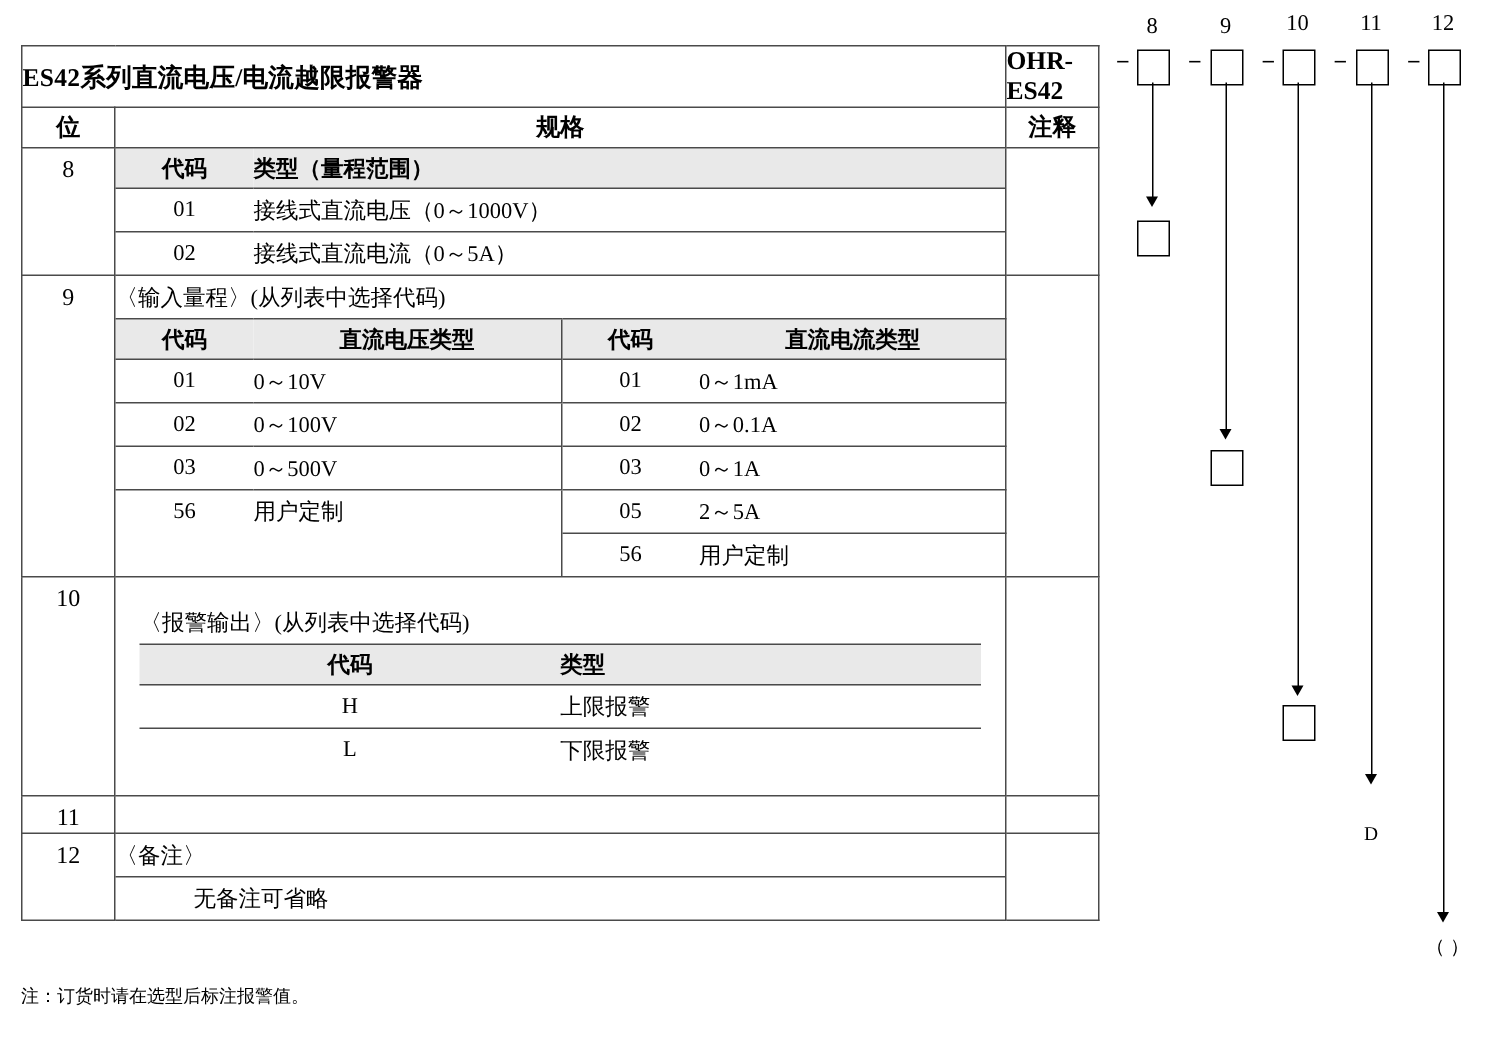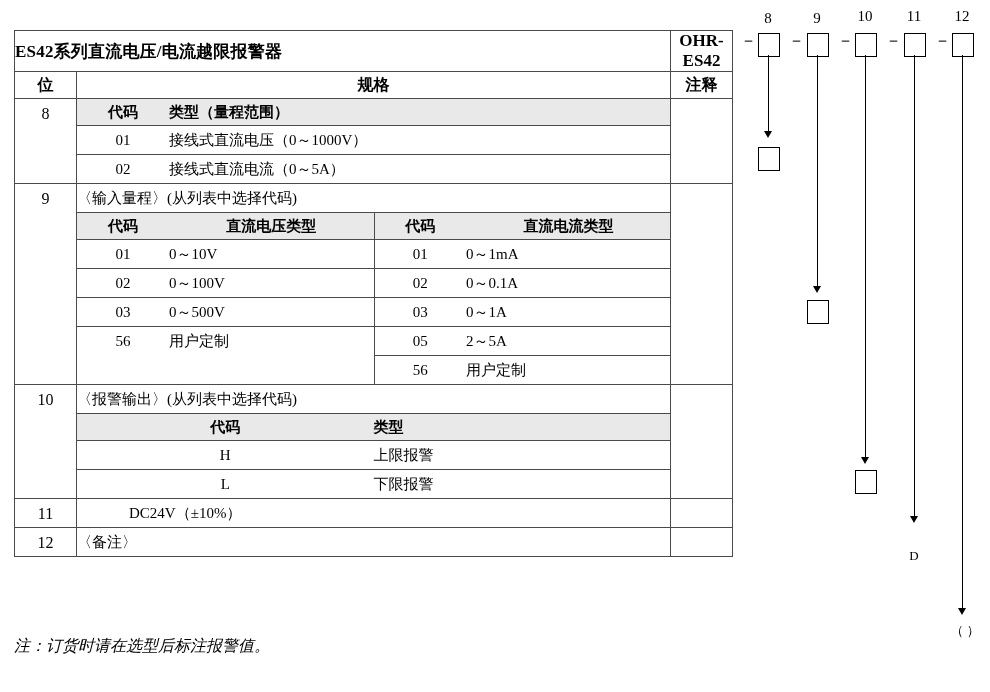--- a/index.html
+++ b/index.html
@@ -98,21 +98,21 @@
     font-weight: bold;
     font-size: 17px;
   }
   .title-cell {
     padding-left: 8px;
     font-weight: bold;
     font-size: 17px;
     letter-spacing: 0.2px;
   }
   .model-cell {
-    text-align: center;
+    text-align: left;
     padding-right: 8px;
     font-weight: bold;
     font-size: 17px;
     font-family: "Liberation Serif", serif;
     margin-top: 40px;
   }
   .sub-hdr td {
     height: 26px;
     font-weight: bold;
     text-align: center;
@@ -163,23 +163,22 @@
   }
   .note-hdr {
     text-align: center;
     font-weight: bold;
     font-size: 17px;
   }
 
   .footer-note {
     position: absolute;
     left: 14px;
-    top: 636px;
-    font-size: 16px;
-    font-style: italic;
+    top: 656px;
+    font-size: 12px;
   }
 </style>
 </head>
 <body>
 
 <div id="page">
 
   <div class="code-area">
 
     <div class="code-num" style="left:22px; top:10px;">8</div>
@@ -317,21 +316,21 @@
                 <td class="c-type">用户定制</td>
               </tr>
             </tbody>
           </table>
         </td>
         <td class="note-col"></td>
       </tr>
 
       <tr>
         <td class="pos-cell" style="vertical-align:top; padding-top:6px;">10</td>
-        <td style="padding:0;">
+        <td style="padding:16px;">
           <table class="inner-table">
             <tbody>
               <tr>
                 <td colspan="2" class="spec-title">〈报警输出〉(从列表中选择代码)</td>
               </tr>
               <tr class="sub-band">
                 <td class="c-code">代码</td>
                 <td class="c-type">类型</td>
               </tr>
               <tr>
@@ -346,37 +345,37 @@
           </table>
         </td>
         <td class="note-col"></td>
       </tr>
 
       <tr>
         <td class="pos-cell" style="vertical-align:top; padding-top:6px;">11</td>
         <td style="padding:0;">
           <table class="inner-table">
             <tbody>
-              <tr>
-                <td class="c-type" style="padding-left:52px;">DC24V（±10%）</td>
-              </tr>
             </tbody>
           </table>
         </td>
         <td class="note-col"></td>
       </tr>
 
       <tr>
         <td class="pos-cell" style="vertical-align:top; padding-top:6px;">12</td>
         <td style="padding:0;">
           <table class="inner-table">
             <tbody>
               <tr>
                 <td class="spec-title">〈备注〉</td>
               </tr>
+              <tr>
+                <td class="c-type" style="padding-left:52px;">无备注可省略</td>
+              </tr>
             </tbody>
           </table>
         </td>
         <td class="note-col"></td>
       </tr>
     </tbody>
   </table>
 
   <div class="footer-note">注：订货时请在选型后标注报警值。</div>
 </div>

